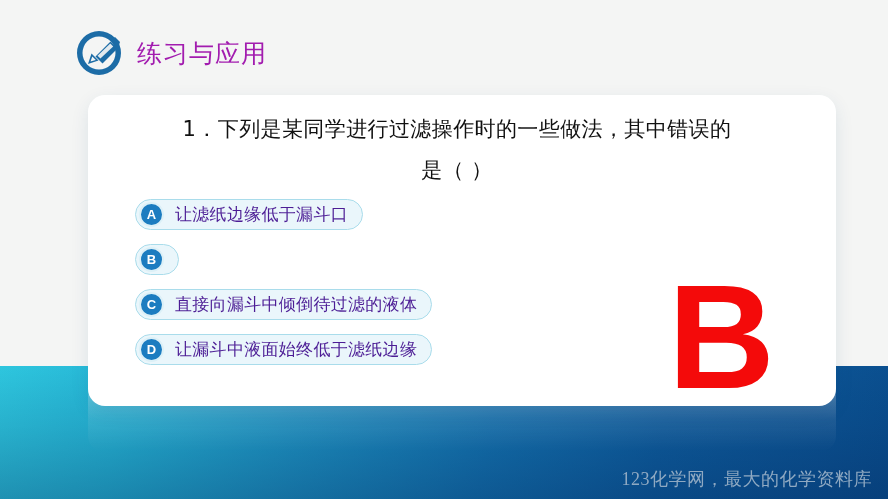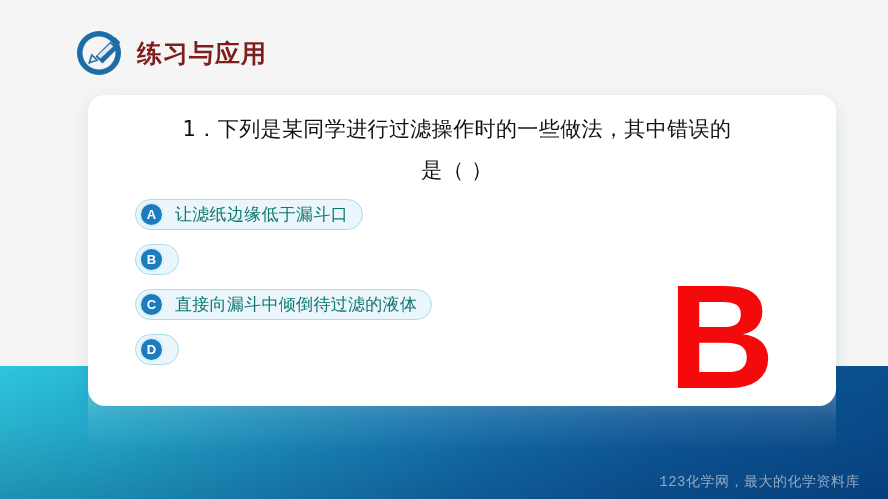--- a/index.html
+++ b/index.html
@@ -32,21 +32,21 @@
     border-radius:0 0 16px 16px;
     background:linear-gradient(180deg,rgba(255,255,255,.58) 0%,rgba(255,255,255,.30) 28%,rgba(255,255,255,.10) 62%,rgba(255,255,255,0) 100%);
     pointer-events:none;
     filter:blur(.4px);
   }
 
   
   .header{position:absolute;left:74px;top:28px;display:flex;align-items:center;gap:13px;}
   .brand-icon{width:50px;height:50px;display:block;}
   .header-title{
-    font-size:25px;font-weight:bold;color:#7f1d1d;letter-spacing:1px;
+    font-size:25px;font-weight:normal;color:#a21caf;letter-spacing:1px;
     font-family:"DejaVu Sans","Liberation Sans",sans-serif;
     white-space:nowrap;
   }
 
   
   .card{
     position:absolute;left:88px;top:95px;width:748px;height:311px;
     background:#FFFFFF;border-radius:17px;
     box-shadow:0 6px 18px rgba(20,70,120,.10);
   }
@@ -75,39 +75,39 @@
     width:25px;height:25px;flex:none;border-radius:50%;
     background:#1C7CC0;
     border:2px solid #DCF0F7;
     color:#FFFFFF;font-size:13px;font-weight:bold;
     display:flex;align-items:center;justify-content:center;
     font-family:"Liberation Sans",sans-serif;
     box-sizing:border-box;
   }
   .option-text{
     margin-left:11px;
-    font-size:17px;color:#0f766e;
+    font-size:17px;color:#4c1d95;
     font-family:"DejaVu Sans","Liberation Sans",sans-serif;
     white-space:nowrap;letter-spacing:.3px;
   }
 
   
   .answer{
     position:absolute;left:580px;top:168px;
     font-size:148px;line-height:148px;font-weight:bold;
     color:#F40A0A;
     font-family:"Liberation Sans","DejaVu Sans",sans-serif;
     letter-spacing:0;
   }
 
   
   .watermark{
-    position:absolute;right:28px;bottom:8px;
-    font-size:14px;color:#8FA9C2;
-    font-family:Liberation Mono, monospace;
+    position:absolute;right:16px;bottom:8px;
+    font-size:18px;color:#8FA9C2;
+    font-family:Liberation Serif, serif;
     letter-spacing:.5px;
     white-space:nowrap;
   }
 </style>
 </head>
 <body>
 
 <div class="stage">
 
   <div class="bg-top"></div>
@@ -147,20 +147,21 @@
         <span class="badge">B</span>
       </div>
 
       <div class="option">
         <span class="badge">C</span>
         <span class="option-text">直接向漏斗中倾倒待过滤的液体</span>
       </div>
 
       <div class="option">
         <span class="badge">D</span>
+        <span class="option-text">让漏斗中液面始终低于滤纸边缘</span>
       </div>
 
     </div>
 
     <div class="answer">B</div>
 
   </div>
 
   <div class="watermark">123化学网，最大的化学资料库</div>
 

